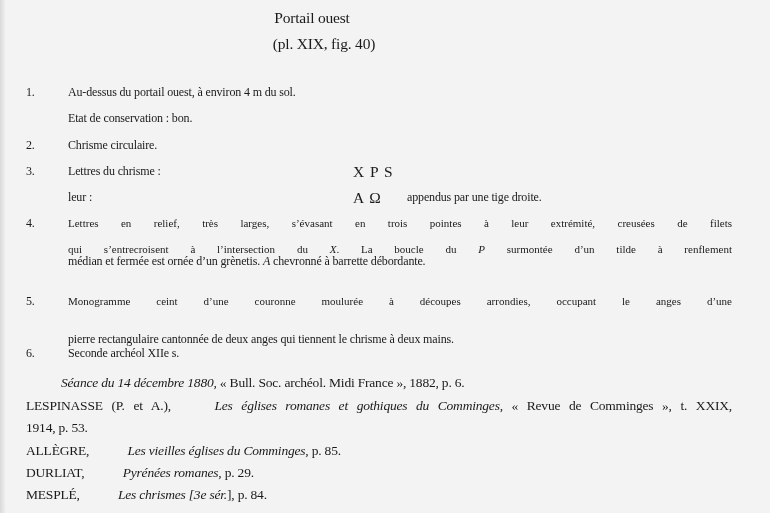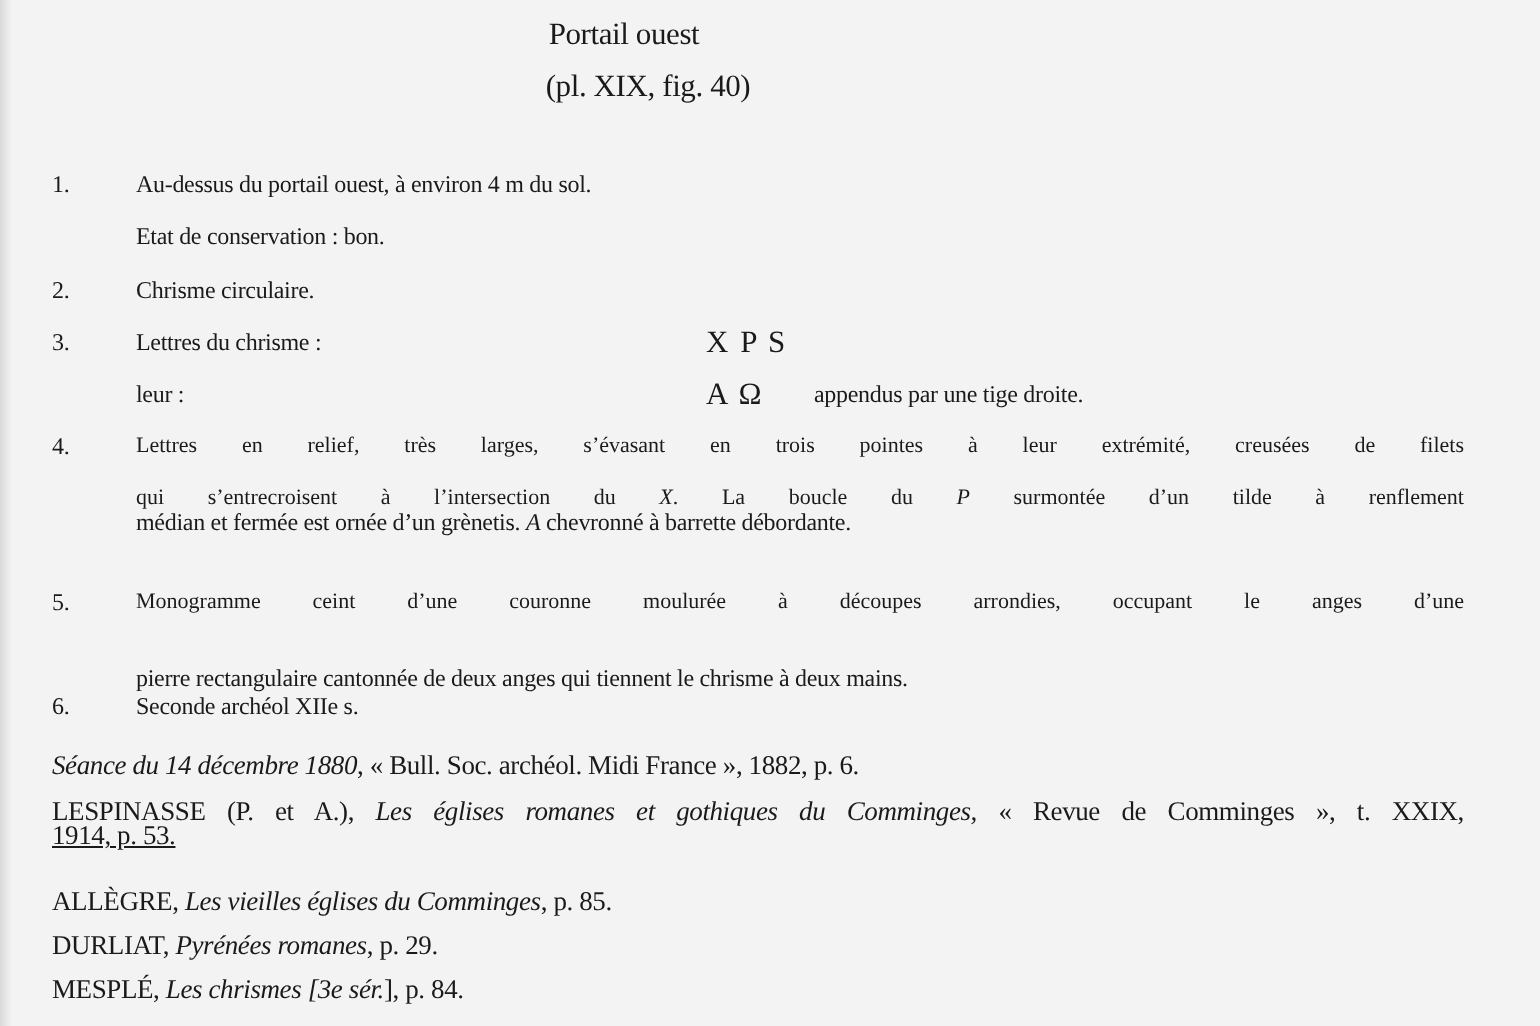--- a/index.html
+++ b/index.html
@@ -68,21 +68,21 @@
     }
 
     .bib {
       position: absolute;
       left: 26px;
       font-size: 13.5px;
       line-height: 20px;
       white-space: nowrap;
       letter-spacing: -0.2px;
     }
-    .bib i { font-style: italic; }
+    .bib i { font-style: italic; margin-left: 35px; }
     .bib-wide {
       width: 706px;
       text-align: justify;
       text-align-last: justify;
     }
   </style>
 </head>
 <body>
 
 <div class="page-edge"></div>
@@ -134,19 +134,19 @@
 </div>
 
 <div class="item" style="top:343px;">
   <span class="num">6.</span>
   <span class="txt">Seconde archéol XIIe s.</span>
 </div>
 
 <div class="bib" style="top:373px;"><i>Séance du 14 décembre 1880</i><span>, « Bull. Soc. archéol. Midi France », 1882, p. 6.</span></div>
 
 <div class="bib bib-wide" style="top:396px;"><span>LESPINASSE (P. et A.), </span><i>Les églises romanes et gothiques du Comminges,</i><span> « Revue de Comminges », t. XXIX,</span></div>
-<div class="bib" style="top:408px;text-decoration:underline;">1914, p. 53.</div>
+<div class="bib" style="top:418px;">1914, p. 53.</div>
 
 <div class="bib" style="top:441px;"><span>ALLÈGRE, </span><i>Les vieilles églises du Comminges</i><span>, p. 85.</span></div>
 
 <div class="bib" style="top:463px;"><span>DURLIAT, </span><i>Pyrénées romanes</i><span>, p. 29.</span></div>
 
 <div class="bib" style="top:485px;"><span>MESPLÉ, </span><i>Les chrismes [3e sér.</i><span>], p. 84.</span></div>
 
 </body></html>

